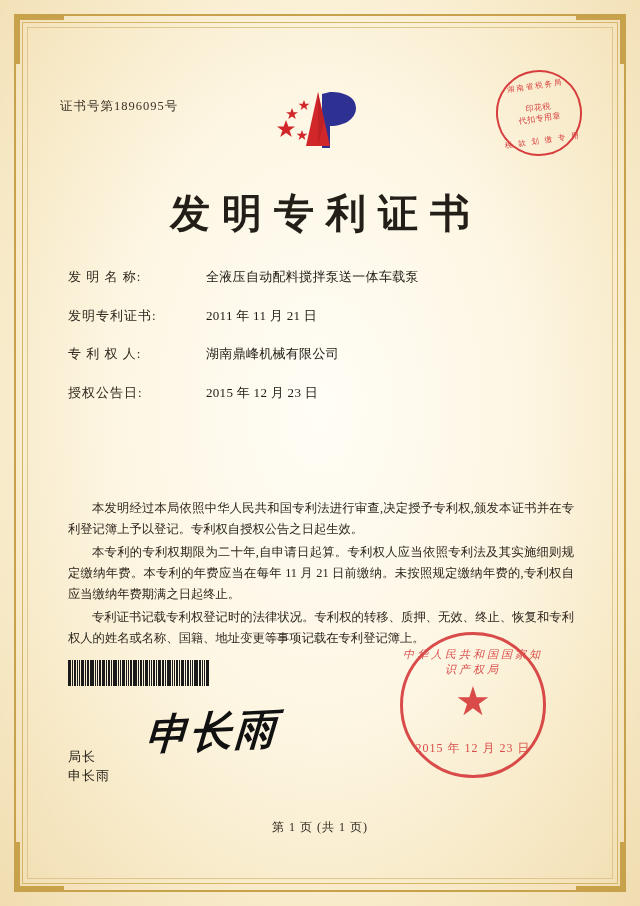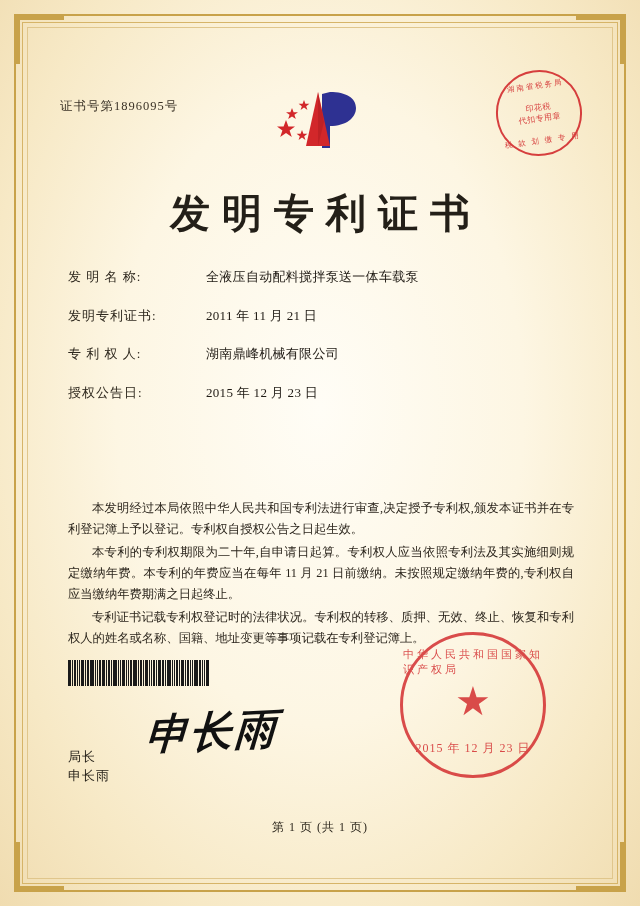--- a/index.html
+++ b/index.html
@@ -231,23 +231,25 @@
     top: 50%;
     transform: translate(-50%, -58%);
     font-size: 40px;
     color: #d2272a;
     line-height: 1;
   }
   .seal-bottom .arc-text {
     position: absolute;
     left: 0; right: 0;
     top: 12px;
+    text-align: center;
     font-size: 11px;
     color: #d2272a;
     letter-spacing: 3px;
+    font-style: italic;
   }
   .seal-bottom .seal-date {
     position: absolute;
     left: 0; right: 0;
     bottom: 18px;
     text-align: center;
     font-size: 12px;
     color: #d2272a;
     letter-spacing: 1px;
   }

